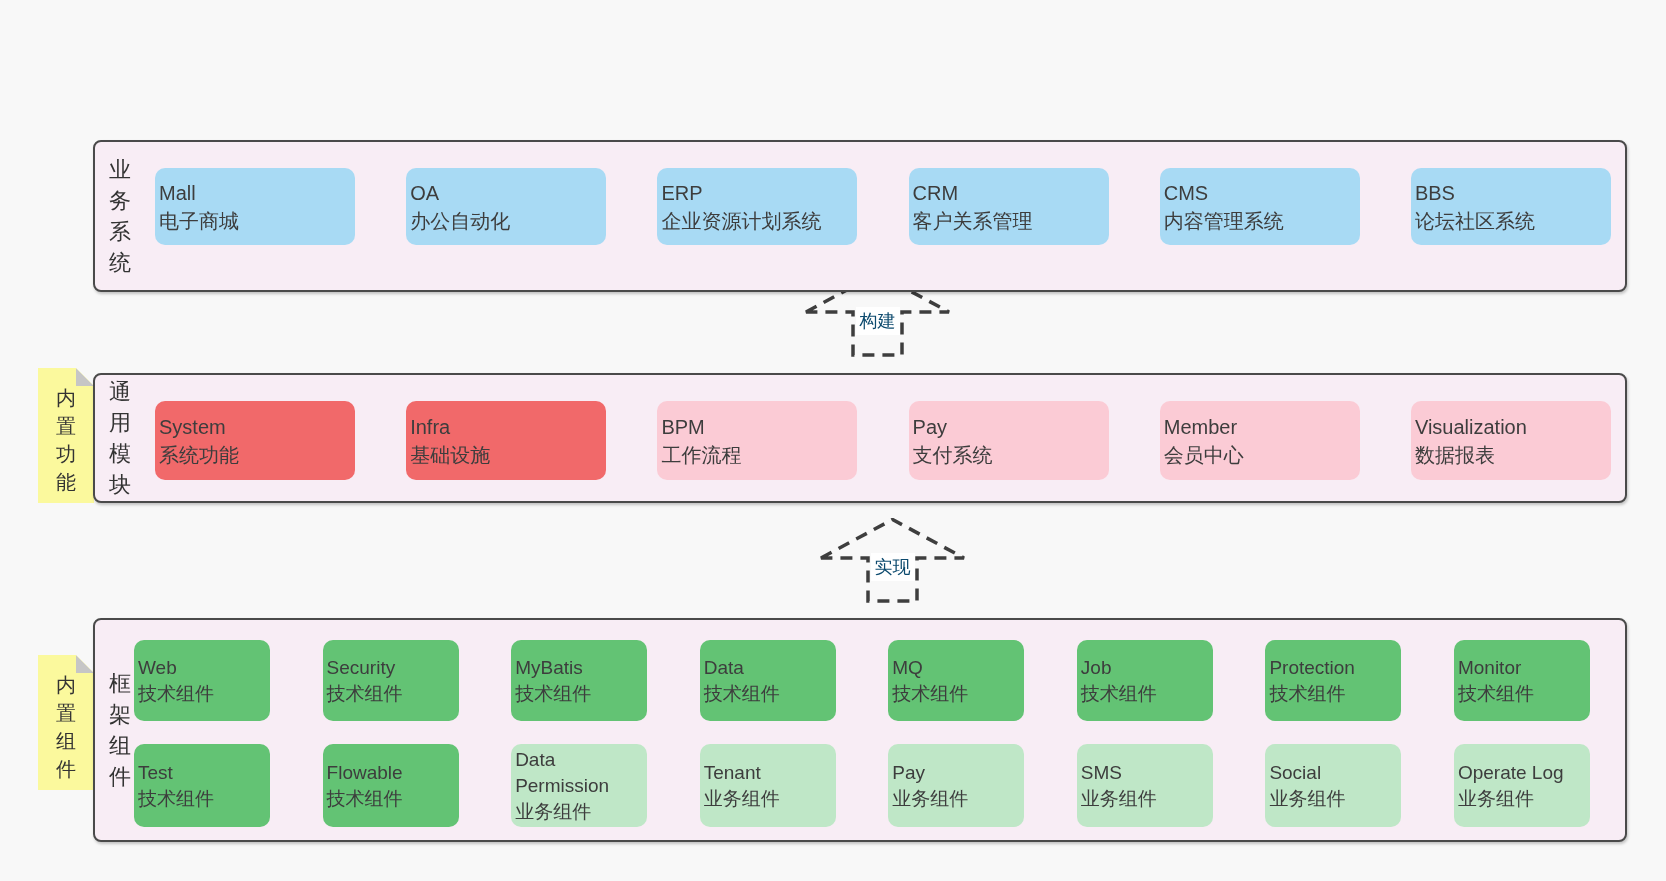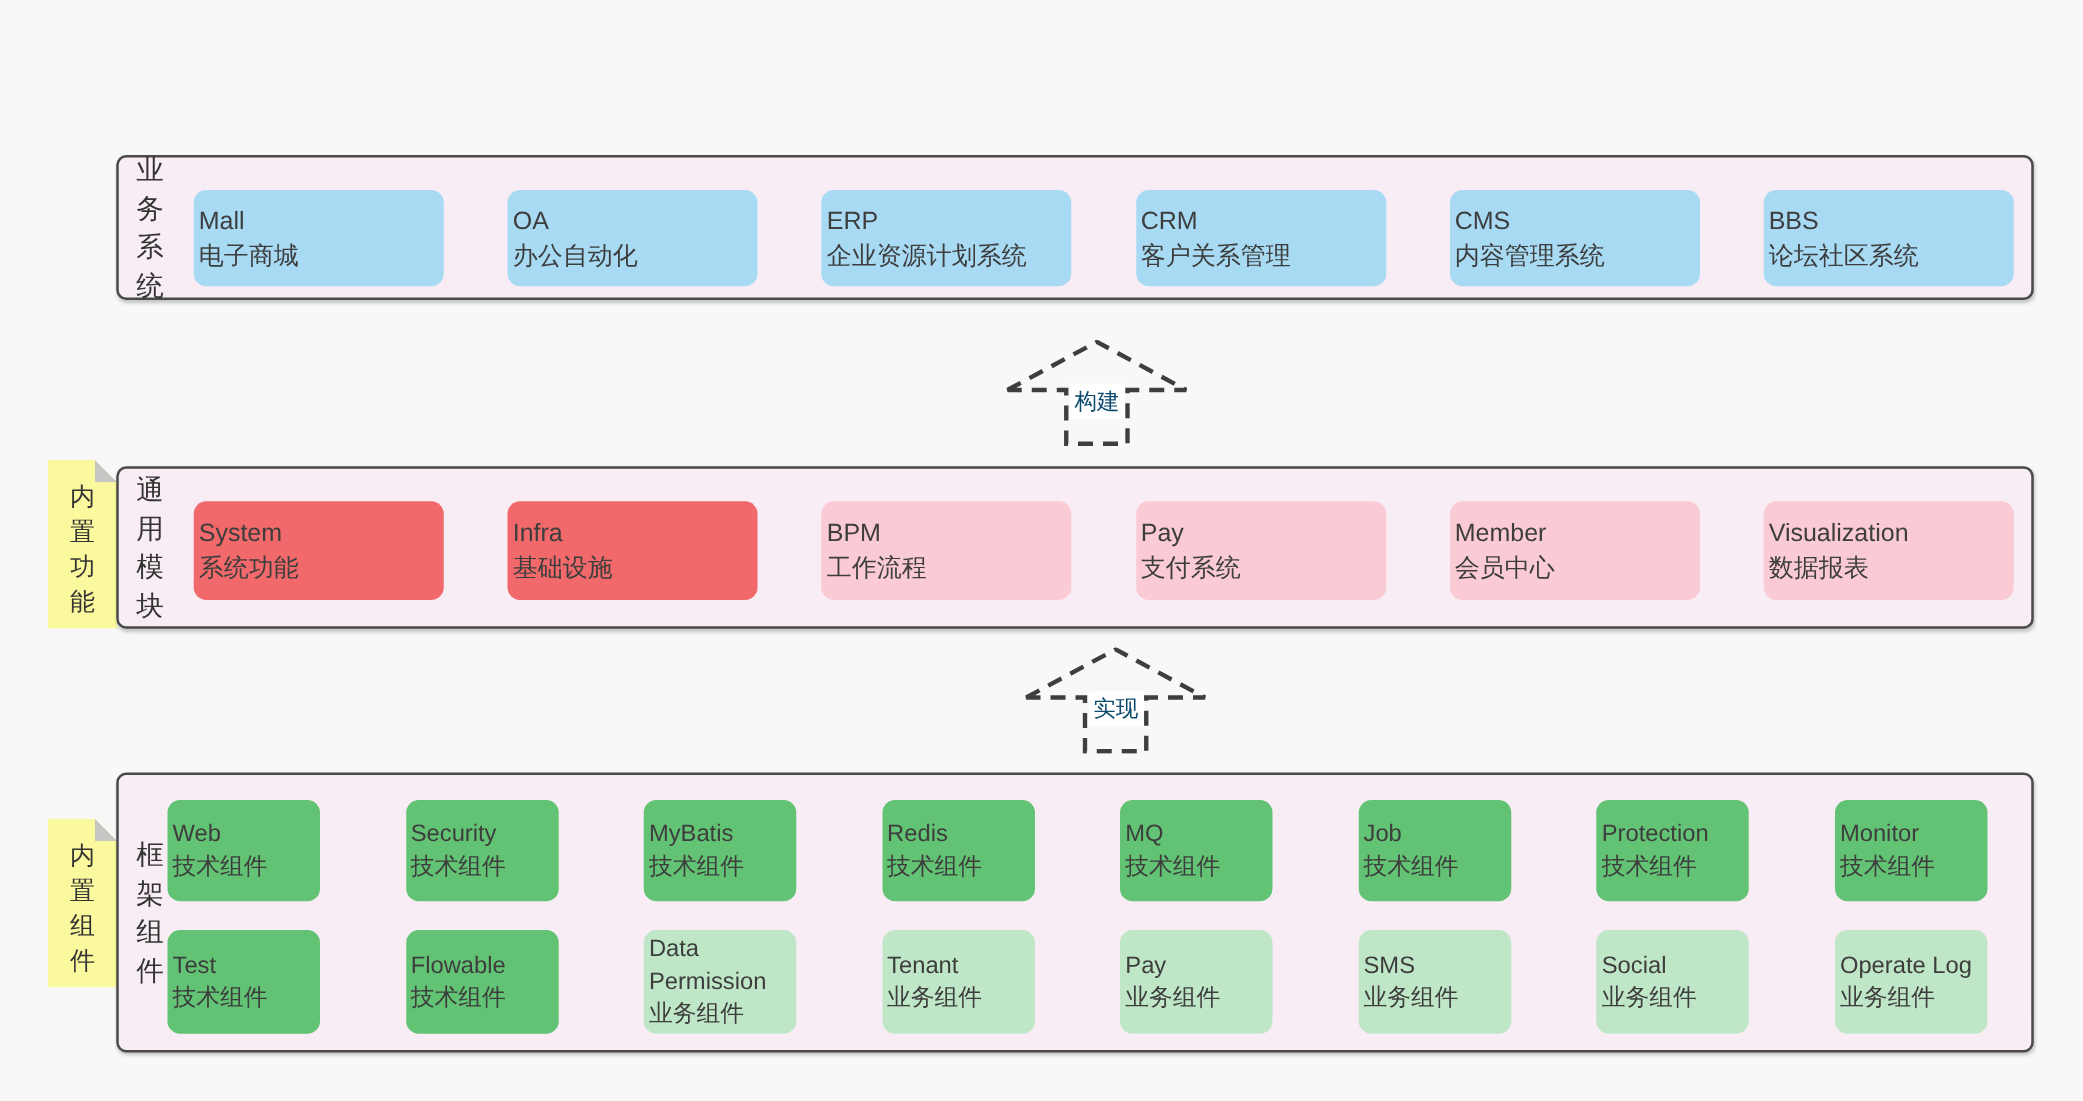--- a/index.html
+++ b/index.html
@@ -18,21 +18,21 @@
     overflow:hidden;
   }
   .layer{
     position:absolute;left:93px;width:1534px;
     background:var(--container-bg);
     border:2px solid var(--container-border);
     border-radius:8px;
     box-shadow:1px 2px 3px rgba(0,0,0,0.22);
     z-index:2;
   }
-  .layer-1{top:124px;height:116px;padding-left:32px;}
+  .layer-1{top:140px;height:152px;padding-left:32px;}
   .layer-2{top:373px;height:130px;}
   .layer-3{top:618px;height:224px;}
   .layer-label{
     position:absolute;left:12px;top:50%;transform:translateY(-50%);
     width:26px;font-size:22px;line-height:31px;text-align:center;
     word-break:break-all;color:#333;
   }
   .row{
     position:absolute;left:60px;right:14px;
     display:flex;justify-content:space-between;
@@ -41,21 +41,21 @@
   .layer-2 .row{top:26px;height:79px;gap:16px;}
   .layer-3 .row{left:39px;right:35px;}
   .layer-3 .row-a{top:20px;height:81px;}
   .layer-3 .row-b{top:124px;height:83px;}
   .box{
     width:200px;border-radius:10px;
     display:flex;flex-direction:column;justify-content:center;align-items:center;
     font-size:20px;line-height:28px;
     padding:2px 4px;
   }
-  .layer-3 .box{width:122px;font-size:19px;line-height:26px;}
+  .layer-3 .box{width:136px;font-size:19px;line-height:26px;}
   .type-blue{background:var(--blue);}
   .type-red{background:var(--red);}
   .type-pink{background:var(--pink);}
   .type-green{background:var(--green);}
   .type-light-green{background:var(--light-green);}
   .box-name,.box-desc{width:100%;}
   .sticky{
     position:absolute;left:38px;width:56px;height:135px;
     background:var(--yellow);z-index:1;
     clip-path:polygon(0 0,calc(100% - 18px) 0,100% 18px,100% 100%,0 100%);
@@ -180,21 +180,21 @@
         </div>
         <div class="box type-green">
           <div class="box-name">Security</div>
           <div class="box-desc">技术组件</div>
         </div>
         <div class="box type-green">
           <div class="box-name">MyBatis</div>
           <div class="box-desc">技术组件</div>
         </div>
         <div class="box type-green">
-          <div class="box-name">Redis</div>
+          <div class="box-name">Data</div>
           <div class="box-desc">技术组件</div>
         </div>
         <div class="box type-green">
           <div class="box-name">MQ</div>
           <div class="box-desc">技术组件</div>
         </div>
         <div class="box type-green">
           <div class="box-name">Job</div>
           <div class="box-desc">技术组件</div>
         </div>

